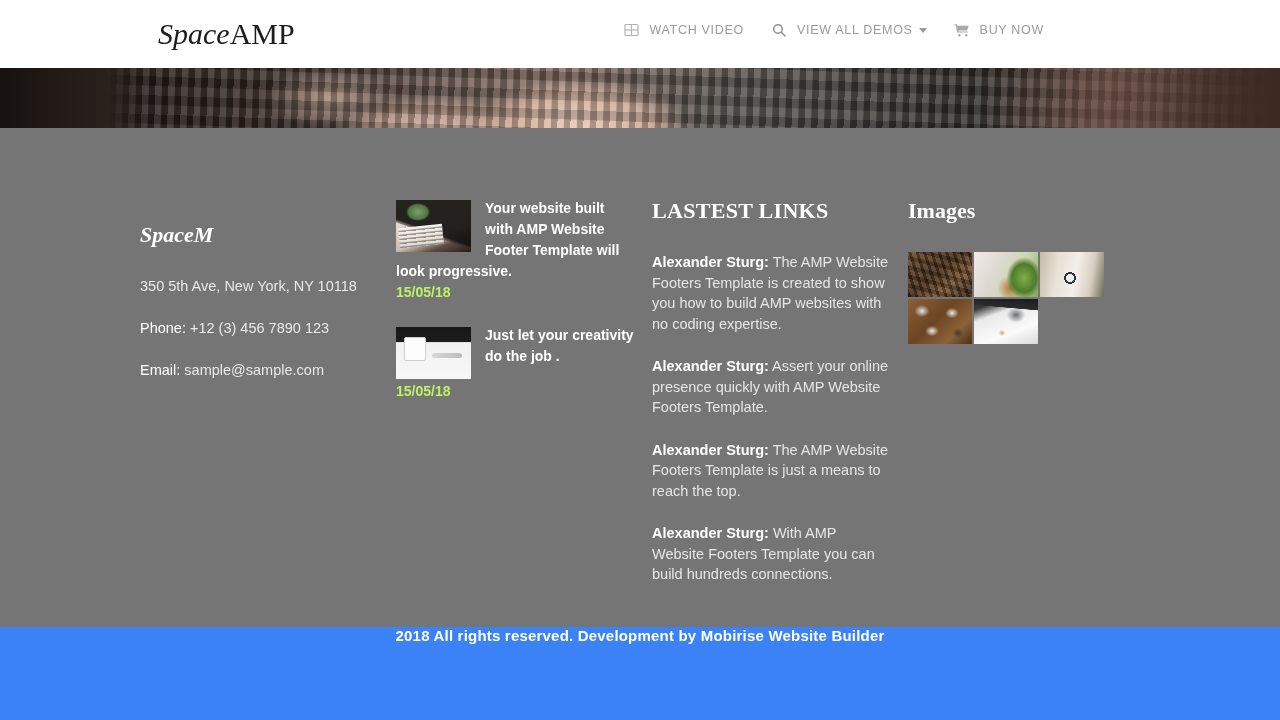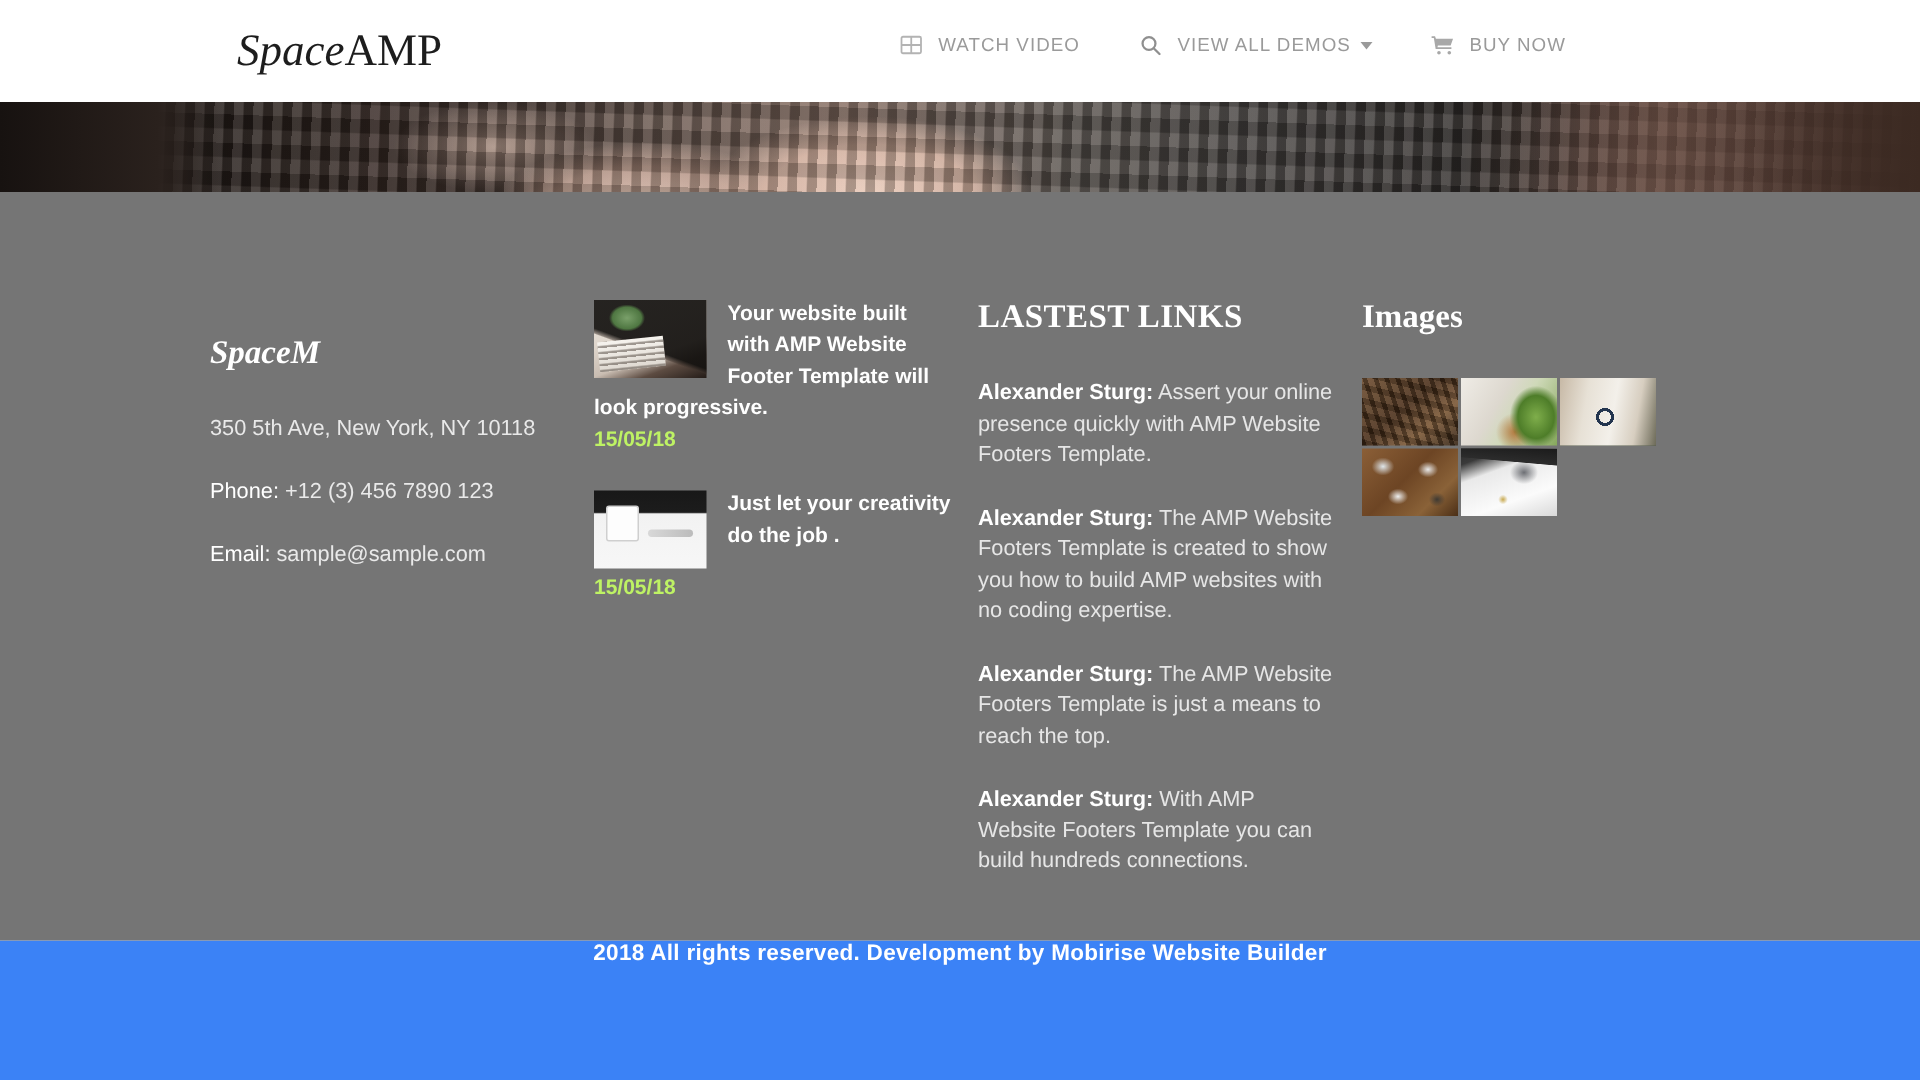--- a/index.html
+++ b/index.html
@@ -34,21 +34,21 @@
   }
   .brand .brand-italic { font-style: italic; }
   .brand .brand-regular { font-style: normal; }
 
   .nav {
     position: absolute;
     right: 160px;
     top: 22px;
     display: flex;
     align-items: center;
-    gap: 12px;
+    gap: 0px;
   }
   .nav-item {
     display: flex;
     align-items: center;
     color: #9a9a9a;
     font-size: 12.5px;
     letter-spacing: 0.7px;
     text-transform: uppercase;
     white-space: nowrap;
     margin-left: 26px;
@@ -393,25 +393,25 @@
         <p class="news-text">Just let your creativity do the job .</p>
         <div class="news-date">15/05/18</div>
       </div>
     </div>
 
     <div class="col col-links">
       <h3 class="col-title title-serif-caps">Lastest Links</h3>
 
       <p class="link-item">
         <b>Alexander Sturg:</b>
-        <span>Assert your online presence quickly with AMP Website Footers Template.</span>
+        <span>The AMP Website Footers Template is created to show you how to build AMP websites with no coding expertise.</span>
       </p>
       <p class="link-item">
         <b>Alexander Sturg:</b>
-        <span>The AMP Website Footers Template is created to show you how to build AMP websites with no coding expertise.</span>
+        <span>Assert your online presence quickly with AMP Website Footers Template.</span>
       </p>
       <p class="link-item">
         <b>Alexander Sturg:</b>
         <span>The AMP Website Footers Template is just a means to reach the top.</span>
       </p>
       <p class="link-item">
         <b>Alexander Sturg:</b>
         <span>With AMP Website Footers Template you can build hundreds connections.</span>
       </p>
     </div>

